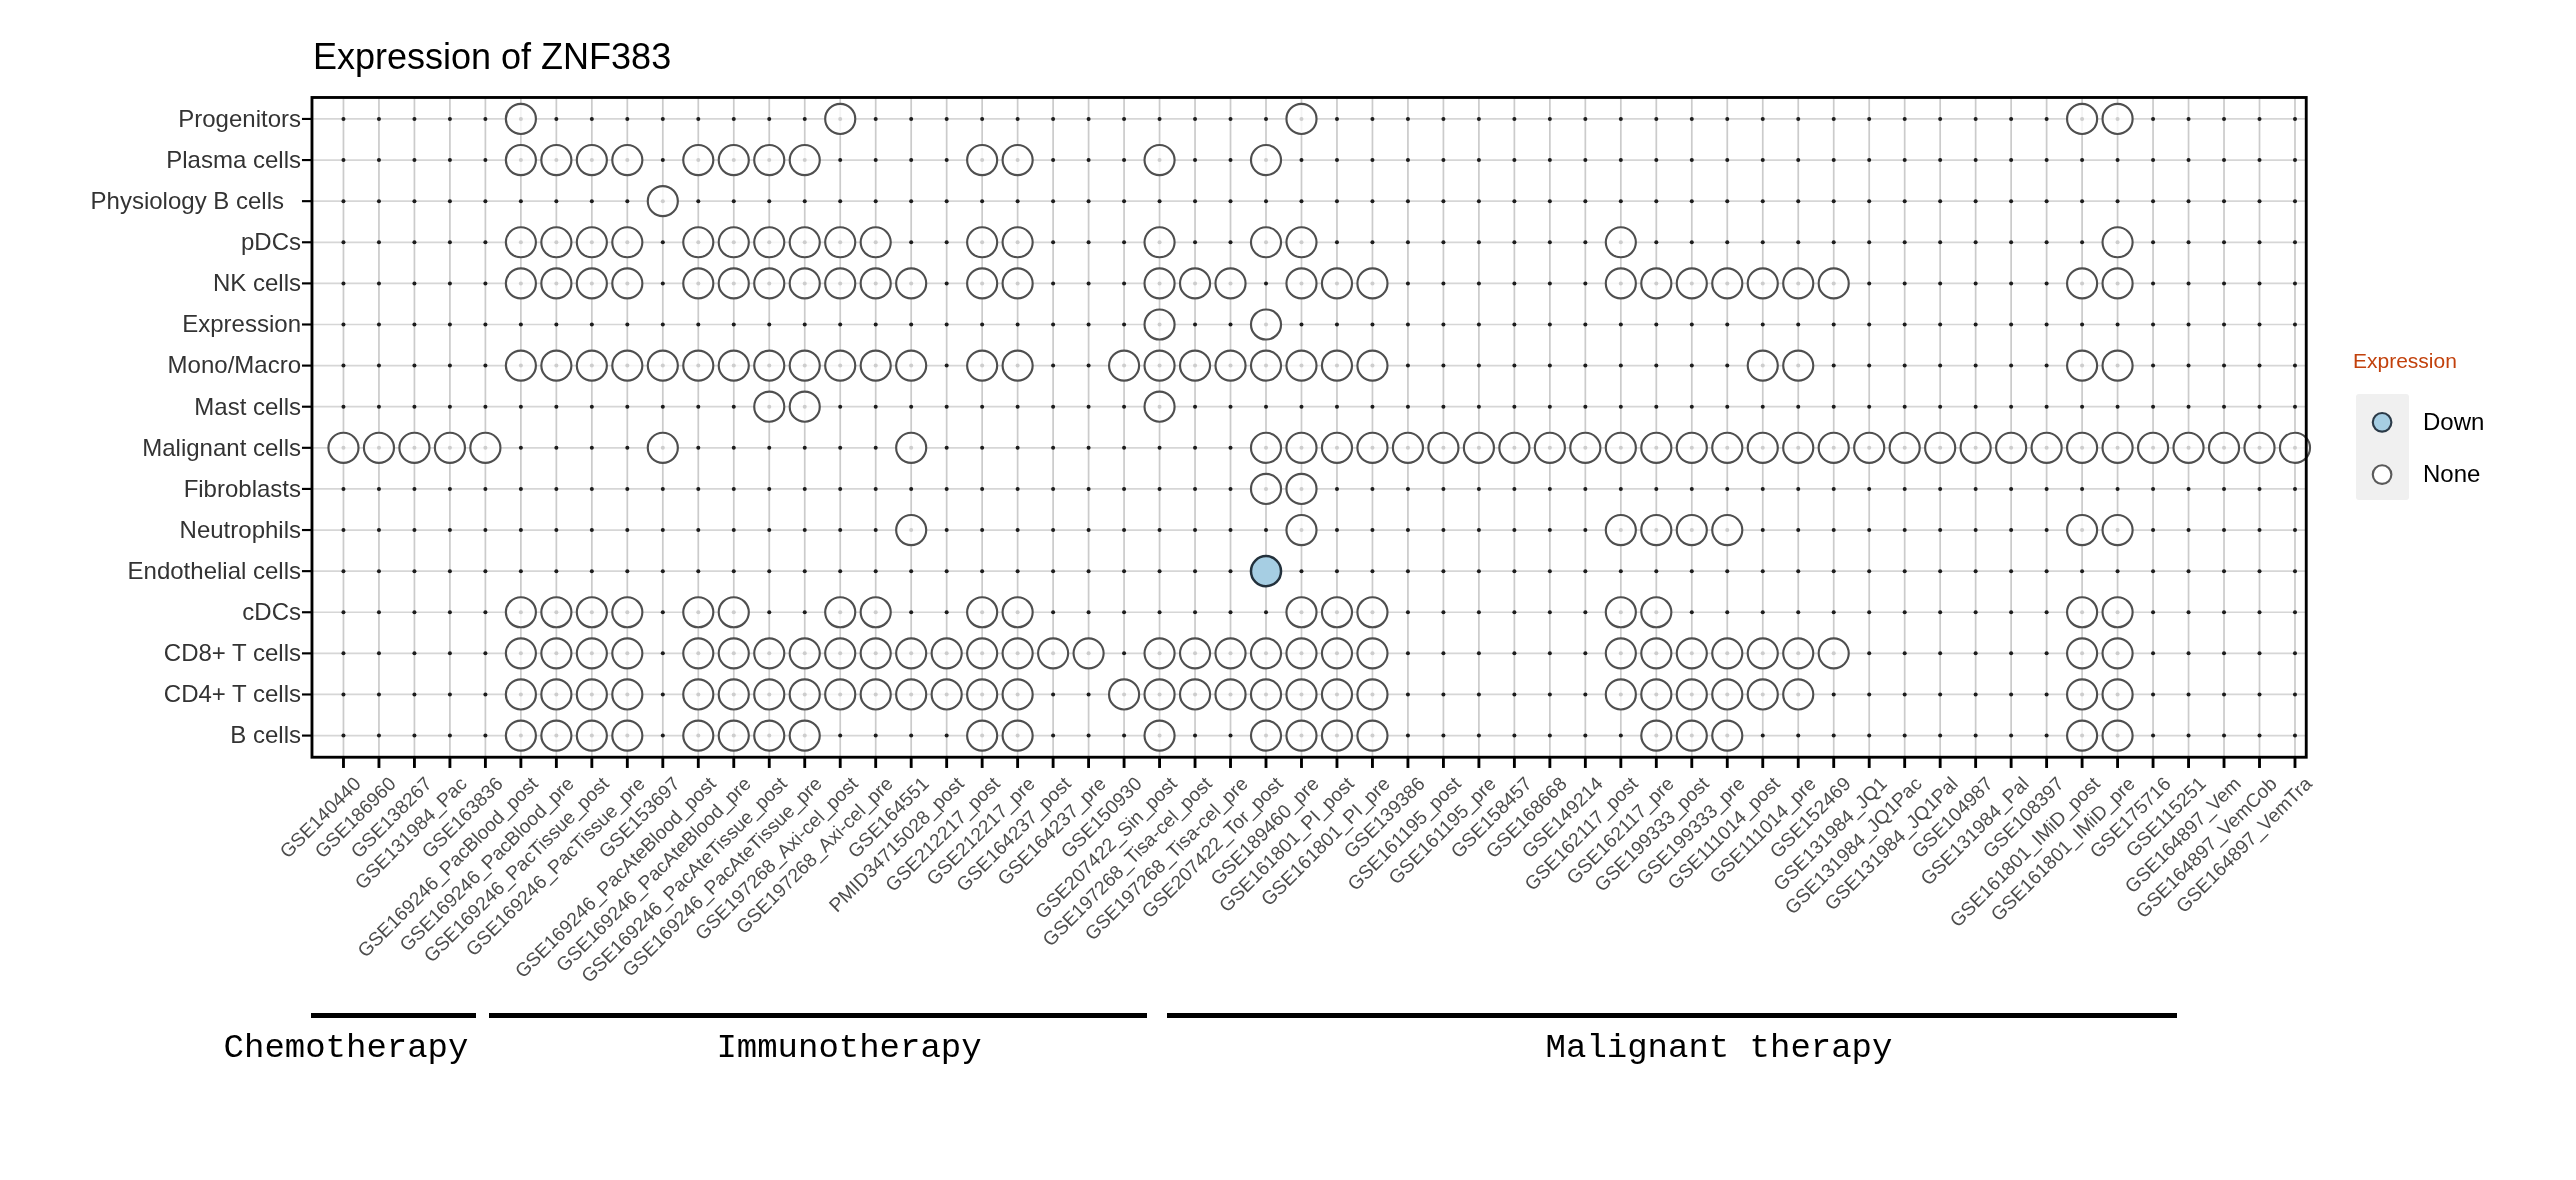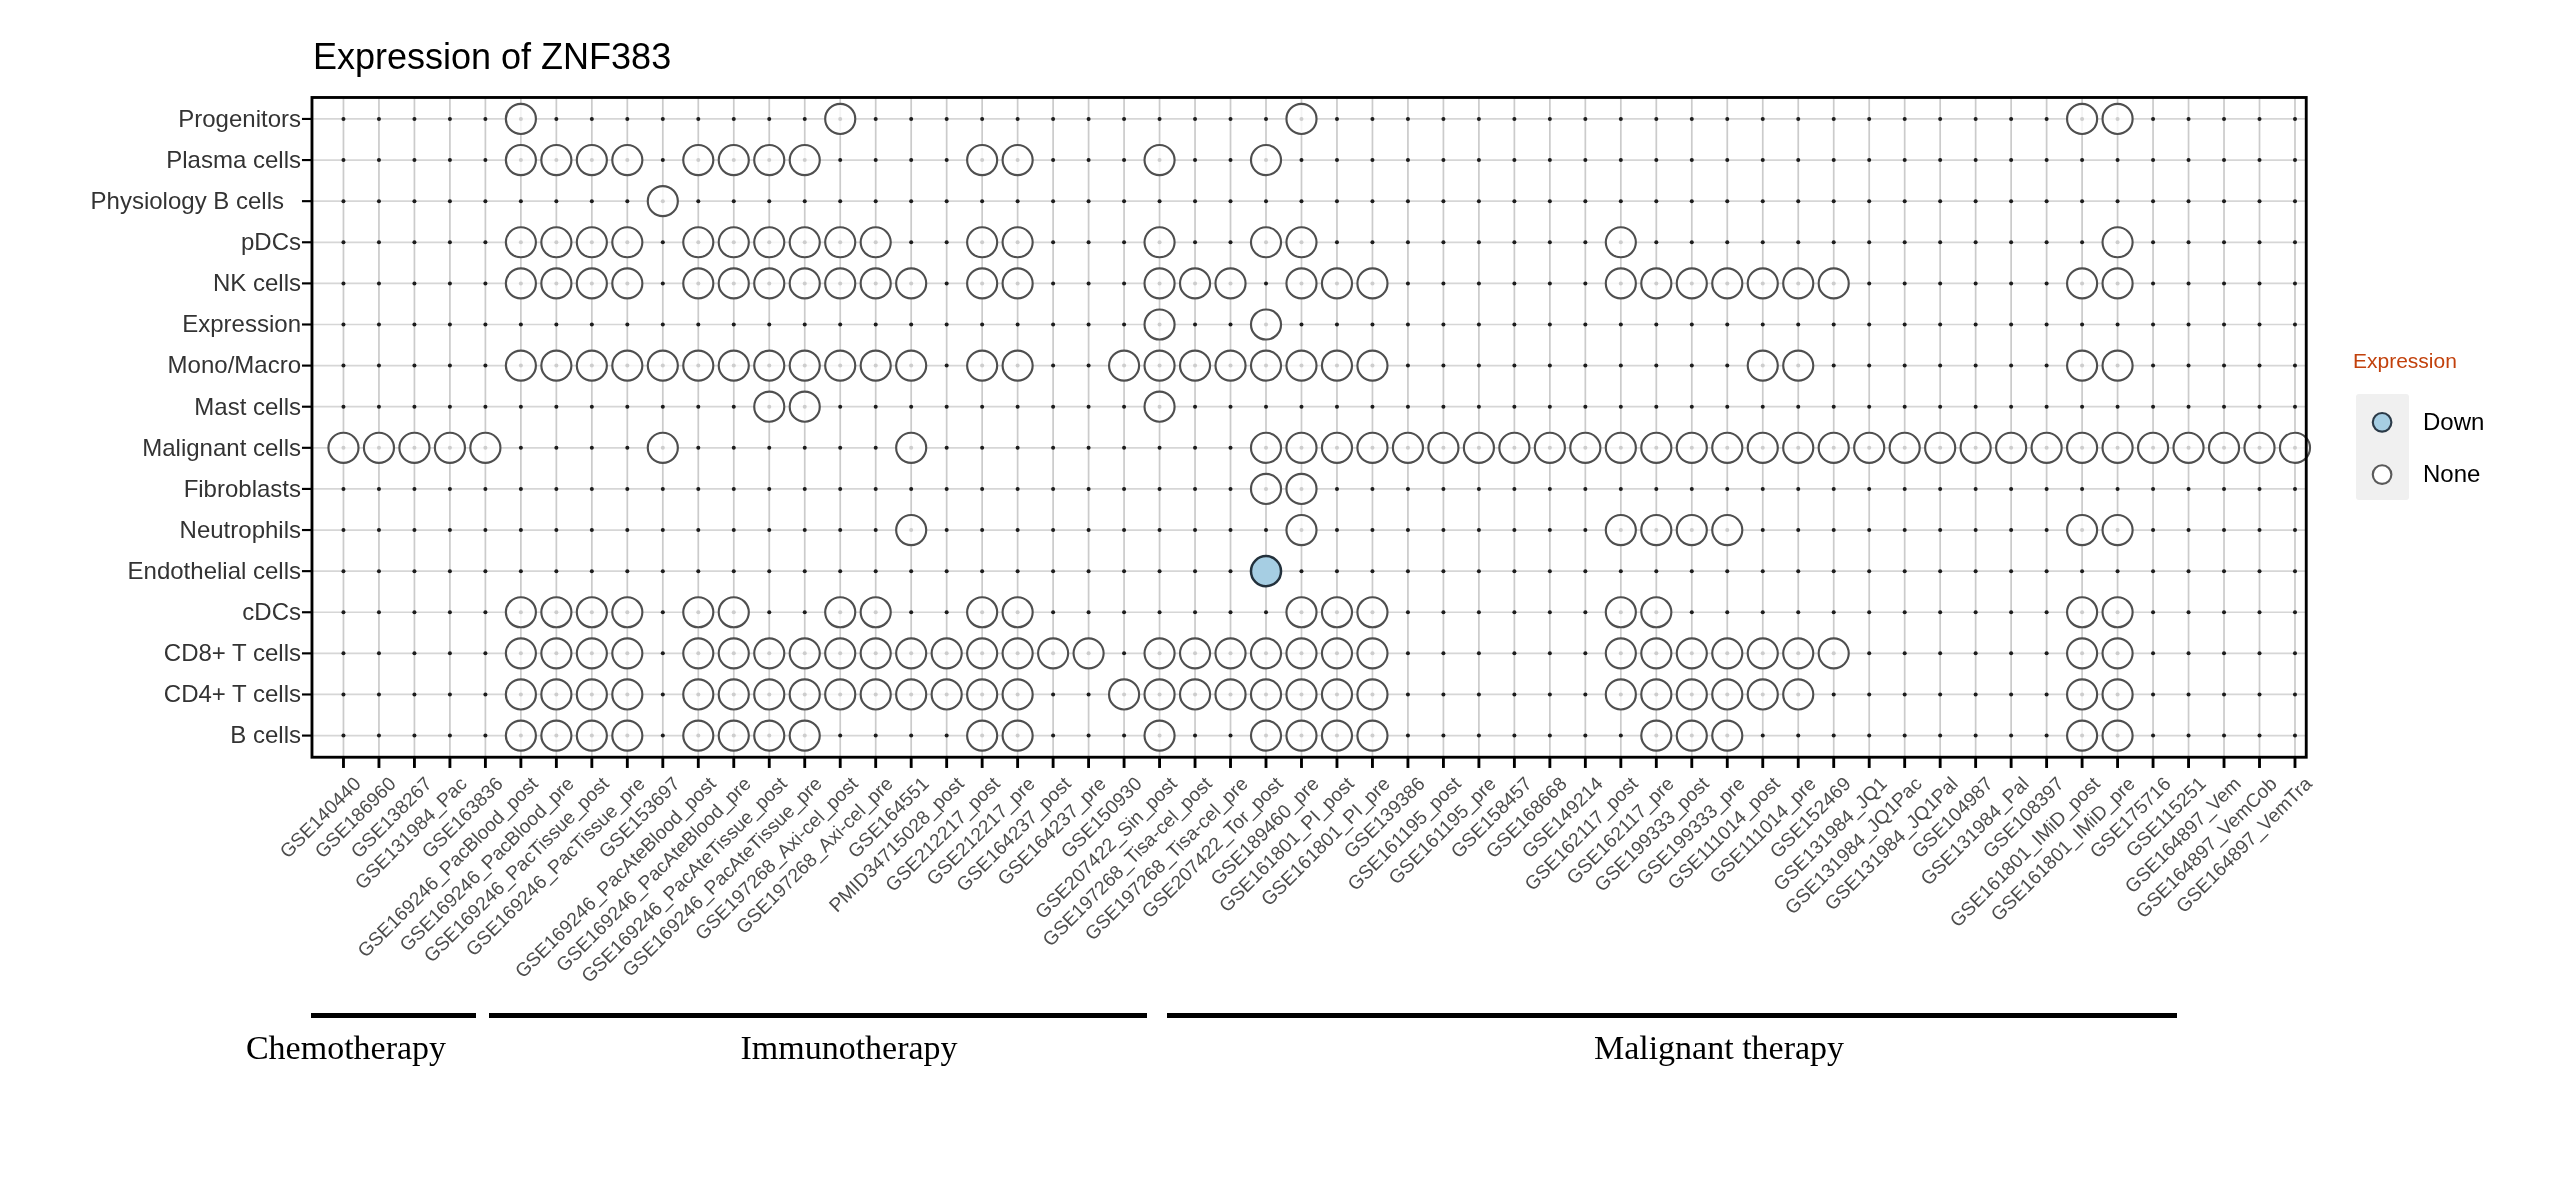--- a/index.html
+++ b/index.html
@@ -4,21 +4,21 @@
 <style>
   html,body{margin:0;padding:0;background:#ffffff;}
   #stage{position:relative;width:2576px;height:1181px;background:#ffffff;overflow:hidden;
          font-family:"Liberation Sans",sans-serif;}
   #plot-title{position:absolute;left:313px;top:36px;font-size:36px;color:#000;letter-spacing:0px;}
   .ylab{position:absolute;text-align:right;font-size:24px;color:#333;white-space:nowrap;
         transform:translateY(-50%);}
   .xlab{position:absolute;font-size:19.3px;color:#4d4d4d;white-space:nowrap;
         transform-origin:0 0;transform:rotate(-45deg) translateX(-100%);}
   .bracket{position:absolute;height:5px;background:#000;}
-  .bracket-label{position:absolute;transform:translateX(-50%);font-family:Liberation Serif, serif;
+  .bracket-label{position:absolute;transform:translateX(-50%);font-family:Liberation Mono, monospace;
         font-size:34px;color:#000;white-space:nowrap;}
   #legend-title{position:absolute;left:2353px;top:349px;font-size:21px;color:#c2410c;}
   #legend-box{position:absolute;left:2356px;top:394px;width:53px;height:106px;background:#f0f0f0;
         border-radius:2.9px;}
   .legend-row{position:absolute;left:2423px;font-size:24px;color:#000;transform:translateY(-50%);}
   svg{position:absolute;left:0;top:0;}
 </style>
 </head>
 <body>
 

